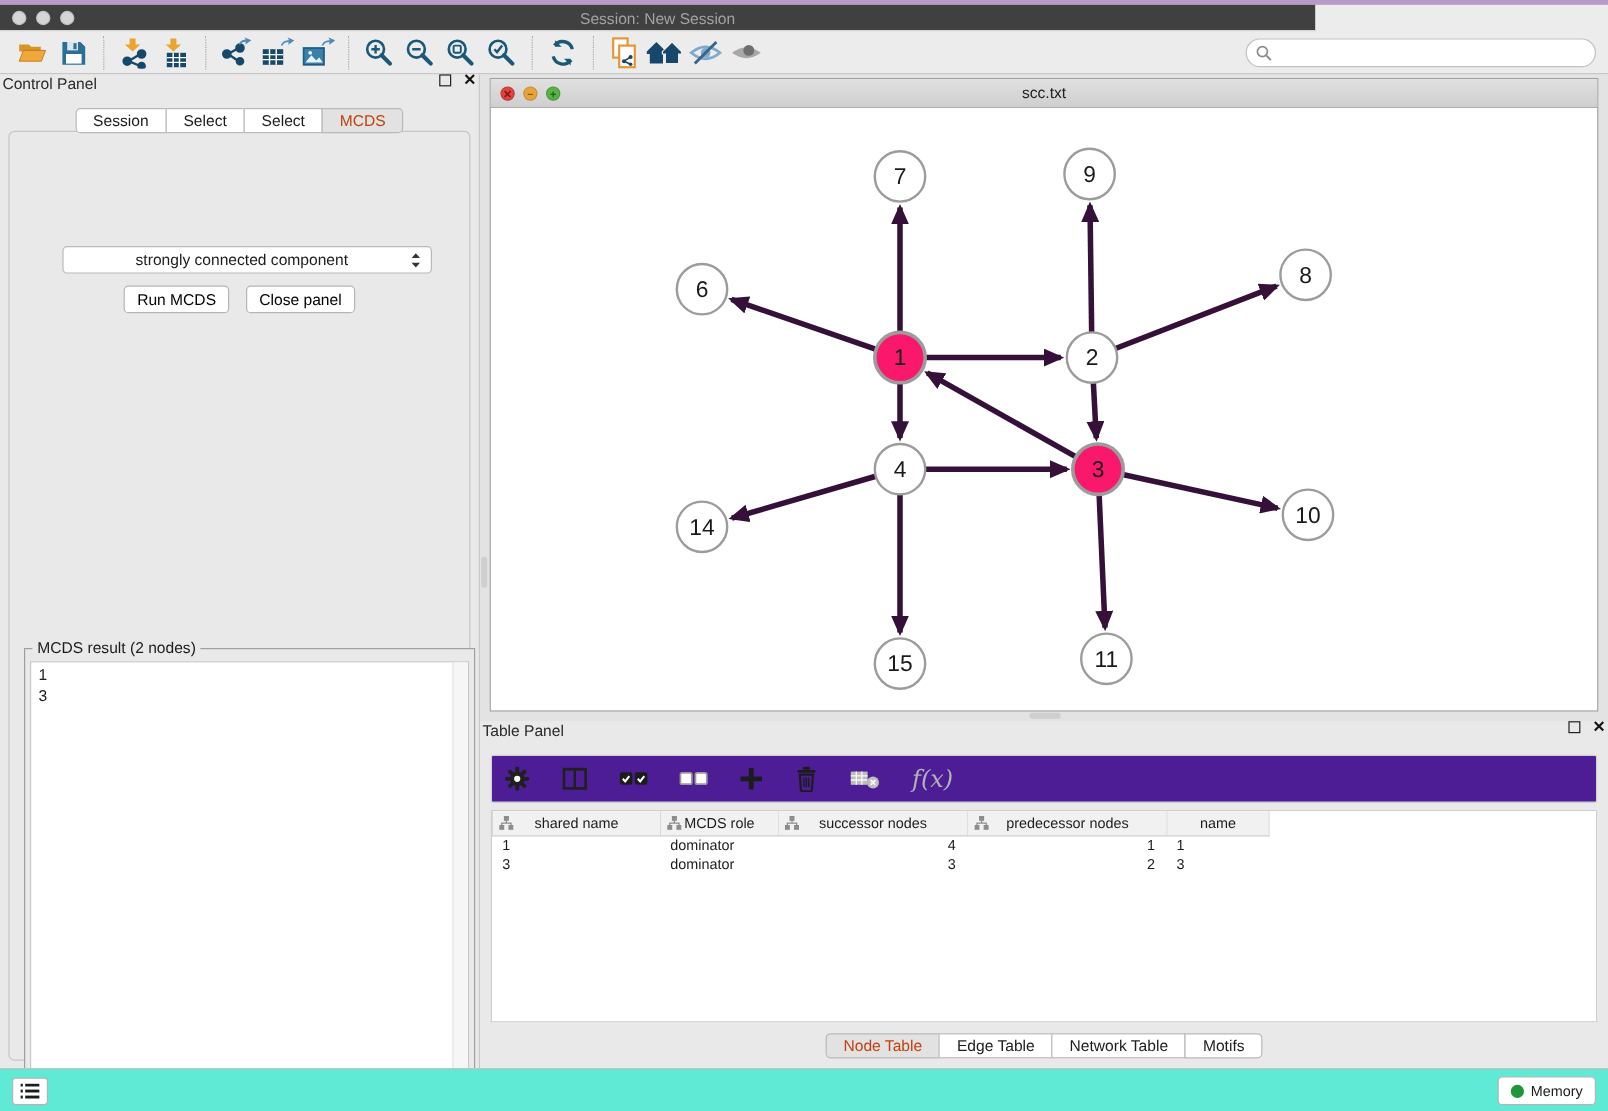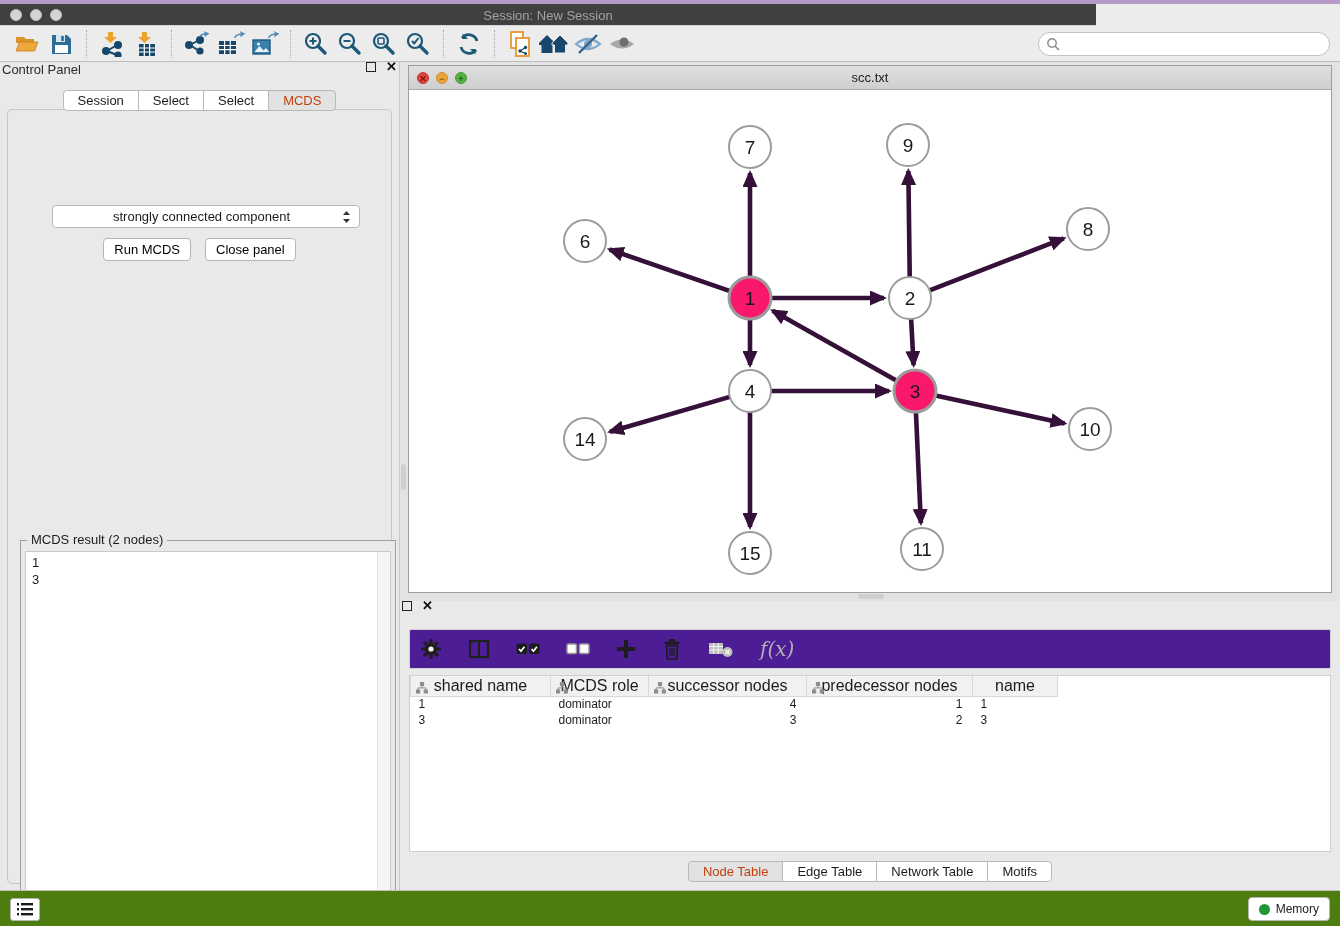--- a/index.html
+++ b/index.html
@@ -62,30 +62,30 @@
   #graph { display:block; }
 
   
   .table-panel { position:absolute; left:0px; top:539px; width:940px; height:289px; background:#e9e9e9; }
   .tp-toolbar { position:absolute; left:9px; right:9px; top:28px; height:40px; background:#4c1d95; border:1px solid #cfcfcf; border-radius:2px; display:flex; align-items:center; padding:0 10px; gap:26px; }
   .tp-icon { display:flex; align-items:center; justify-content:center; }
   .fx { font-family:"DejaVu Serif", serif; font-style:italic; font-size:20px; color:#b2b2b2; }
 
   .tp-table { position:absolute; left:9px; right:9px; top:74px; bottom:38px; background:#fff; border:1px solid #cfcfcf; overflow:hidden; }
   table { border-collapse:collapse; width:100%; table-layout:fixed; }
-  th { background:#f1f1f1; border:1px solid #d8d8d8; border-top:none; height:20px; font-weight:normal; font-size:16px; position:relative; padding:0 4px; }
+  th { background:#f1f1f1; border:1px solid #d8d8d8; border-top:none; height:20px; font-weight:normal; font-size:12px; position:relative; padding:0 4px; }
   th .th-icon { position:absolute; left:5px; top:4px; }
   td { font-size:12px; height:16px; padding:0 10px 0 8px; white-space:nowrap; overflow:hidden; }
   td.al-right { text-align:right; }
   tr[data-name="table-row"] { background:#fff; }
 
   .tp-tabs { position:absolute; left:0; right:0; bottom:8px; display:flex; justify-content:center; }
 
   
-  .statusbar { position:absolute; left:0; top:890px; width:1340px; height:36px; background:#4d7c0f; border-top:1px solid #c2c2c2; }
+  .statusbar { position:absolute; left:0; top:890px; width:1340px; height:36px; background:#5eead4; border-top:1px solid #c2c2c2; }
   .list-btn { position:absolute; left:10px; top:7px; width:30px; height:23px; background:#fff; border:1px solid #b5b5b5; border-radius:3px; display:flex; align-items:center; justify-content:center; }
   .memory-btn { position:absolute; right:10px; top:6px; height:24px; background:#fff; border:1px solid #b5b5b5; border-radius:4px; display:flex; align-items:center; gap:6px; padding:0 10px; font-size:12px; }
   .mem-dot { width:11px; height:11px; border-radius:50%; background:#1f9637; }
 </style>
 </head>
 <body>
 
 <div class="purple-strip" data-name="desktop-edge"></div>
 <div class="titlebar" data-name="app-titlebar">
   <div class="traffic">
@@ -353,20 +353,21 @@
         </g>
         <g data-name="graph-node-11">
           <circle cx="513" cy="459" r="21" fill="#ffffff" stroke="#9c9c9c" stroke-width="2"></circle>
           <text x="513" y="465.5" text-anchor="middle" font-size="19" fill="#1a1a1a" font-family="&quot;Liberation Sans&quot;, sans-serif">11</text>
         </g>
       </svg>
   </div>
 
   <div class="table-panel" data-name="table-panel">
     <div class="panel-header">
+      <span class="ph-title" data-name="table-panel-title">Table Panel</span>
       <span class="ph-float" data-name="float-table-panel-icon"></span>
       <span class="ph-close" data-name="close-table-panel-icon">✕</span>
     </div>
     <div class="tp-toolbar" data-name="table-toolbar">
       <span class="tp-icon" data-name="settings-gear-icon">
         <svg width="22" height="22" viewBox="0 0 22 22">
             <g fill="#1f1f1f">
               <rect x="9.4" y="1" width="3.2" height="20" rx="1.2"></rect>
               <rect x="9.4" y="1" width="3.2" height="20" rx="1.2" transform="rotate(45 11 11)"></rect>
               <rect x="9.4" y="1" width="3.2" height="20" rx="1.2" transform="rotate(90 11 11)"></rect>

